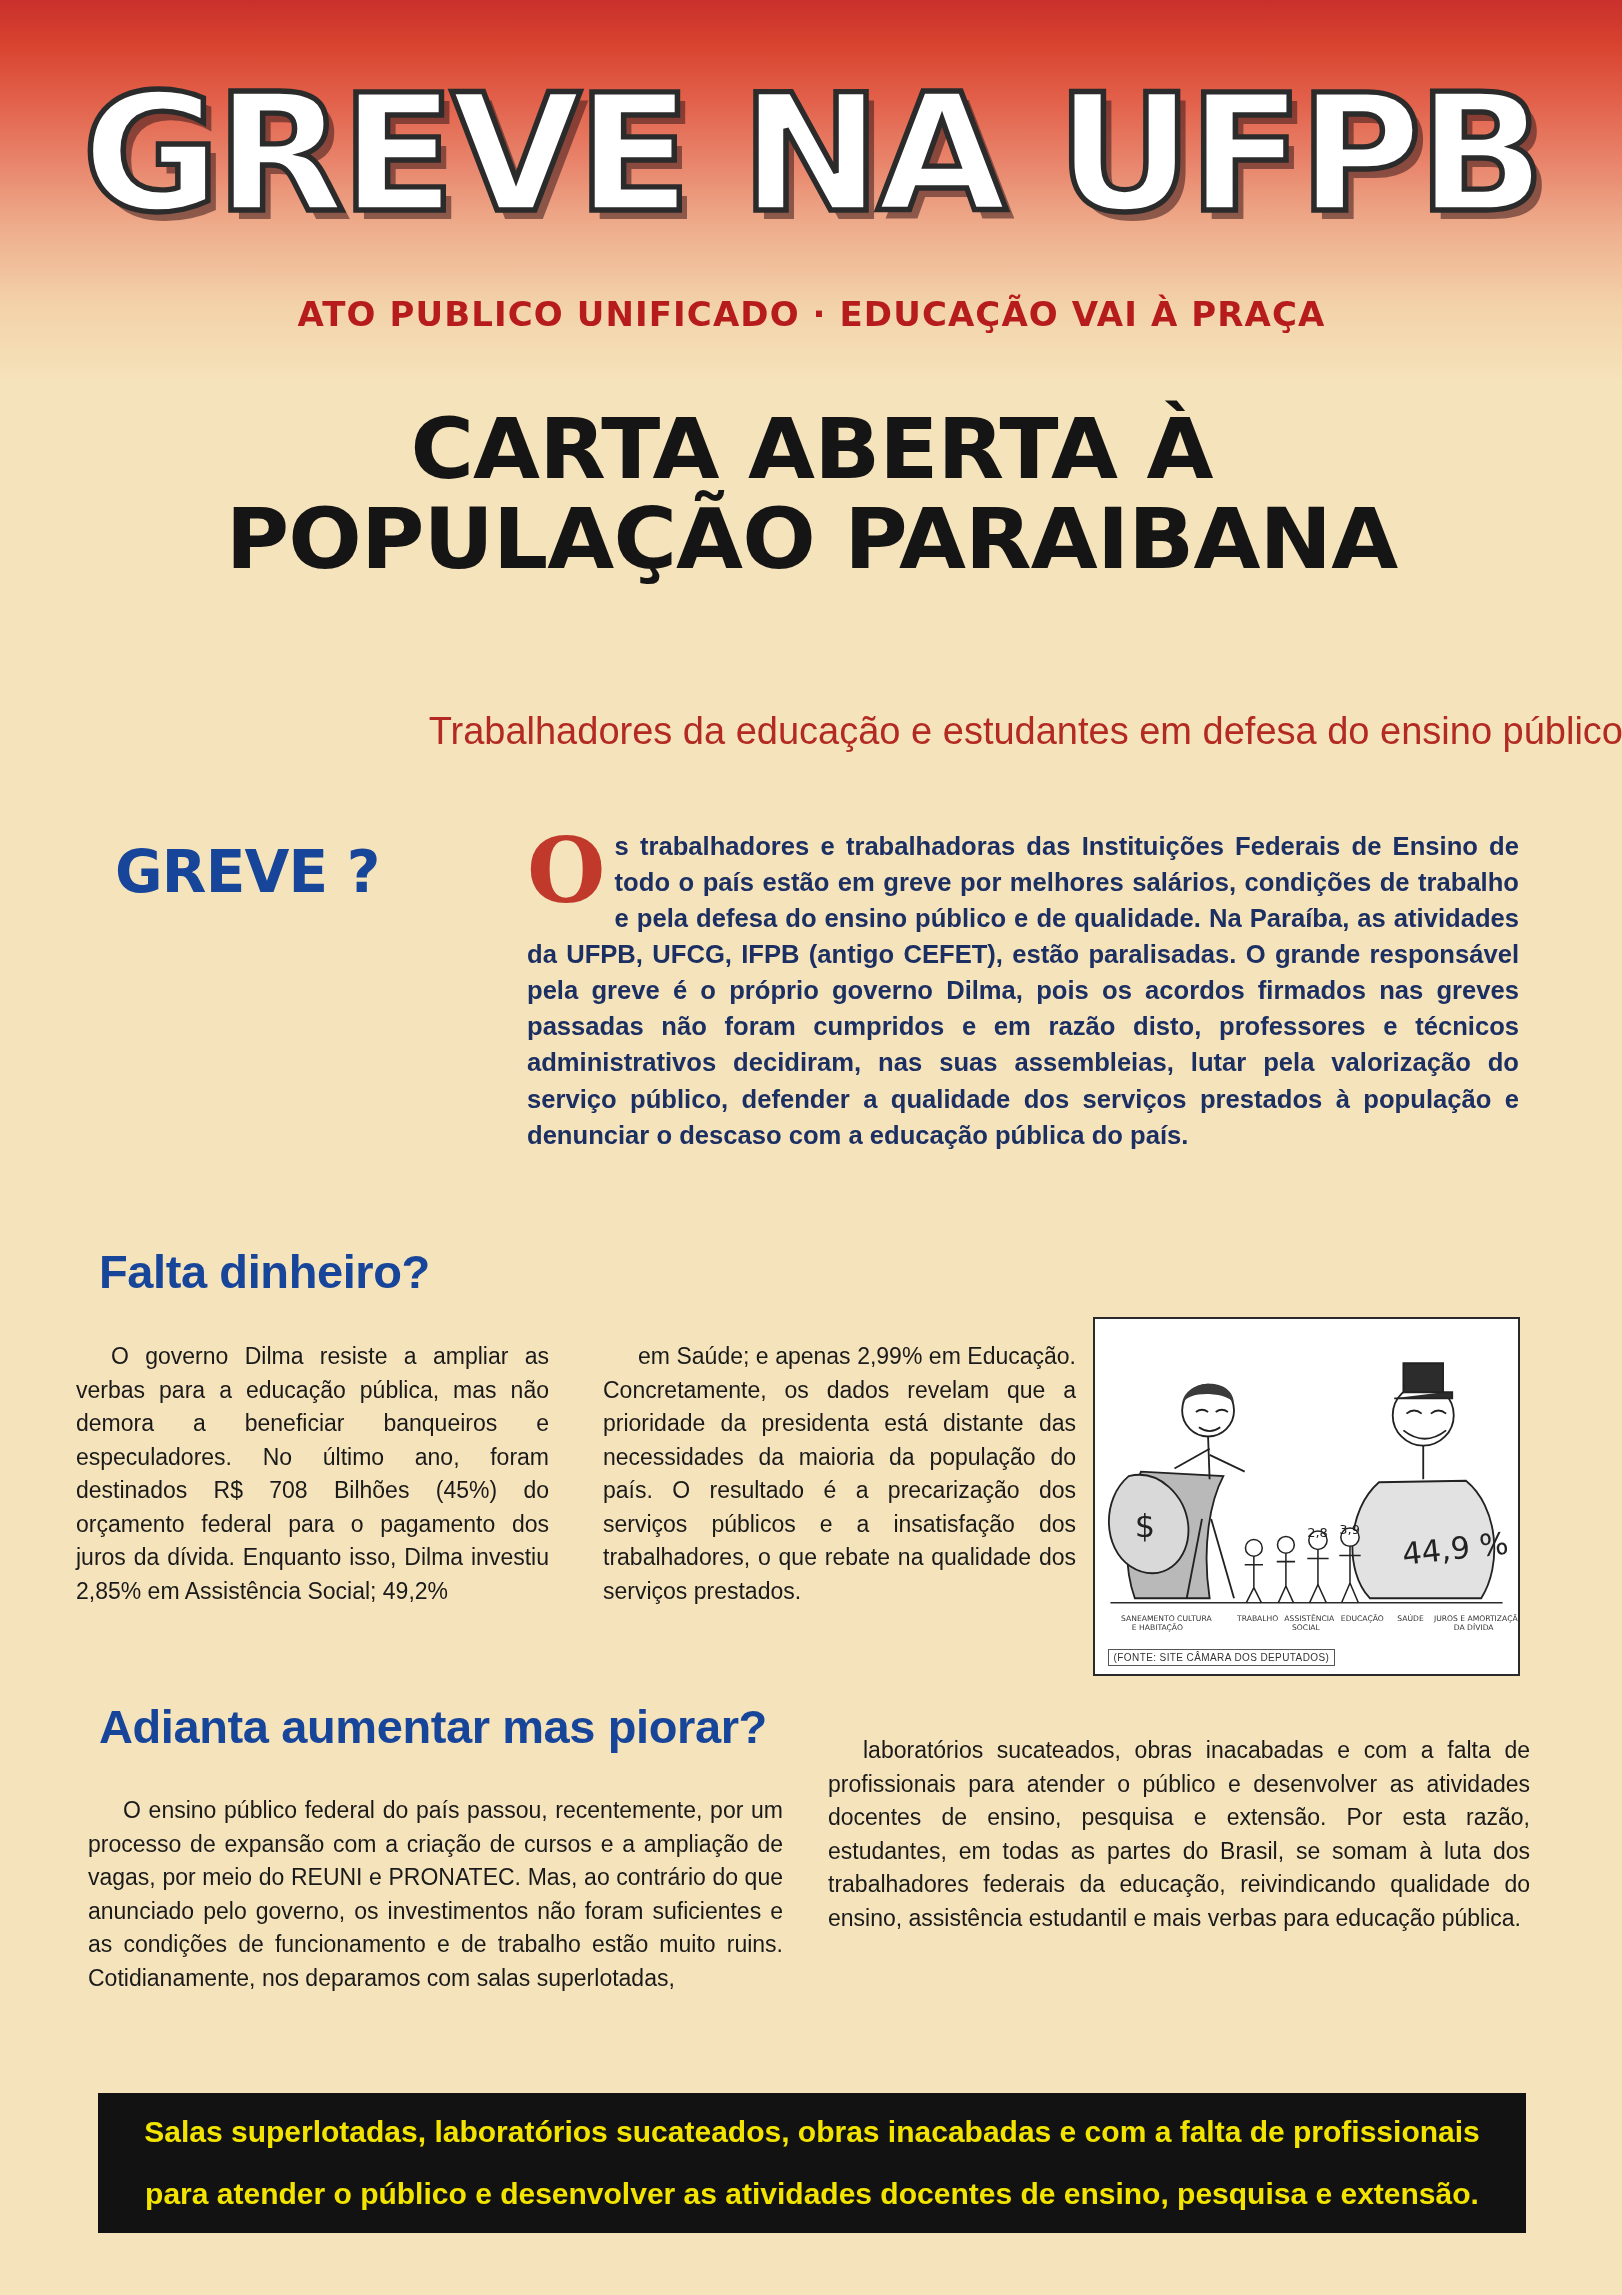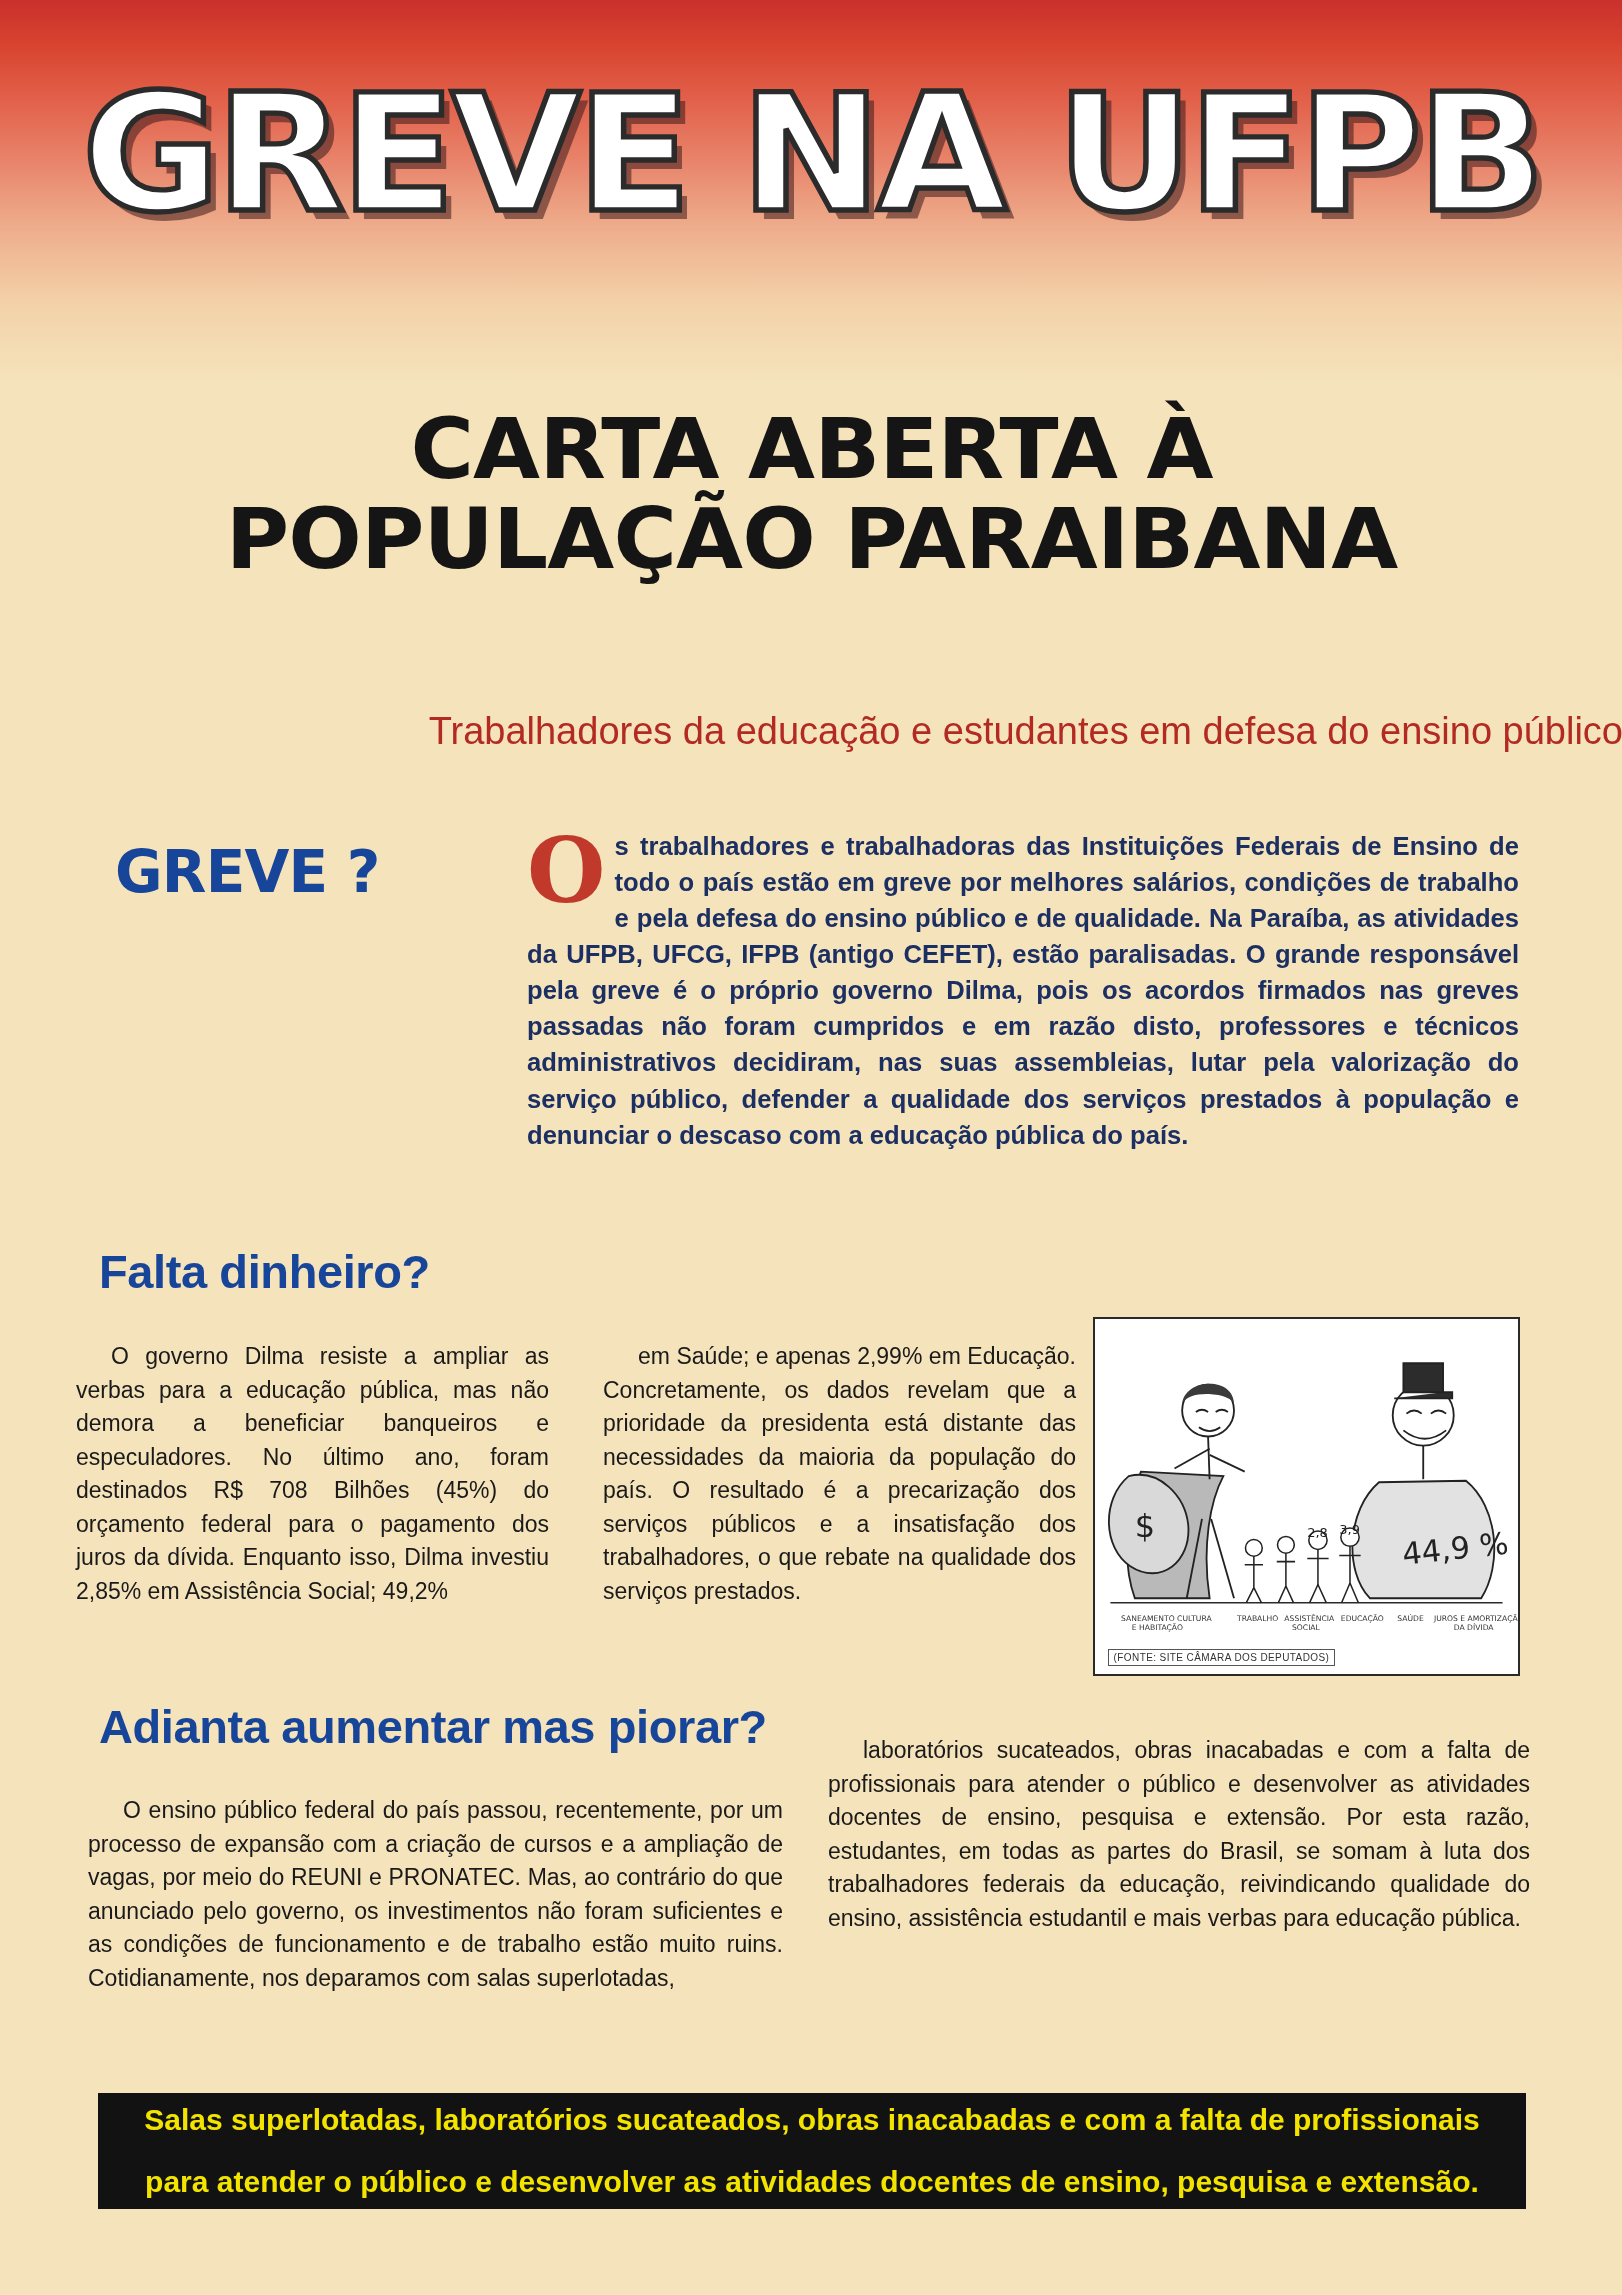--- a/index.html
+++ b/index.html
@@ -188,21 +188,21 @@
     padding: 2.3px 4.6px;
     letter-spacing: 0.4px;
   }
 
   
   .banner {
     position: absolute;
     left: 98px;
     top: 2093px;
     width: 1428px;
-    height: 116px;
+    height: 140px;
     background: #121212;
     display: flex;
     flex-direction: column;
     align-items: center;
     justify-content: center;
     box-sizing: border-box;
     padding: 0 30.5px;
     gap: 16px;
   }
   .banner div {
@@ -216,20 +216,21 @@
 </style>
 </head>
 <body>
 
 <div class="page">
 
   <div class="top-band"></div>
 
   <div class="main-title">GREVE NA UFPB</div>
 
+  <div class="subtitle-red">ATO PUBLICO UNIFICADO · EDUCAÇÃO VAI À PRAÇA</div>
 
   <div class="headline">
     <span class="l1">CARTA ABERTA À</span>
     <span class="l2">POPULAÇÃO PARAIBANA</span>
   </div>
 
   <div class="tagline">Trabalhadores da educação e estudantes em defesa do ensino público</div>
 
   <div class="why-block">
     <span class="w2">GREVE ?</span>

